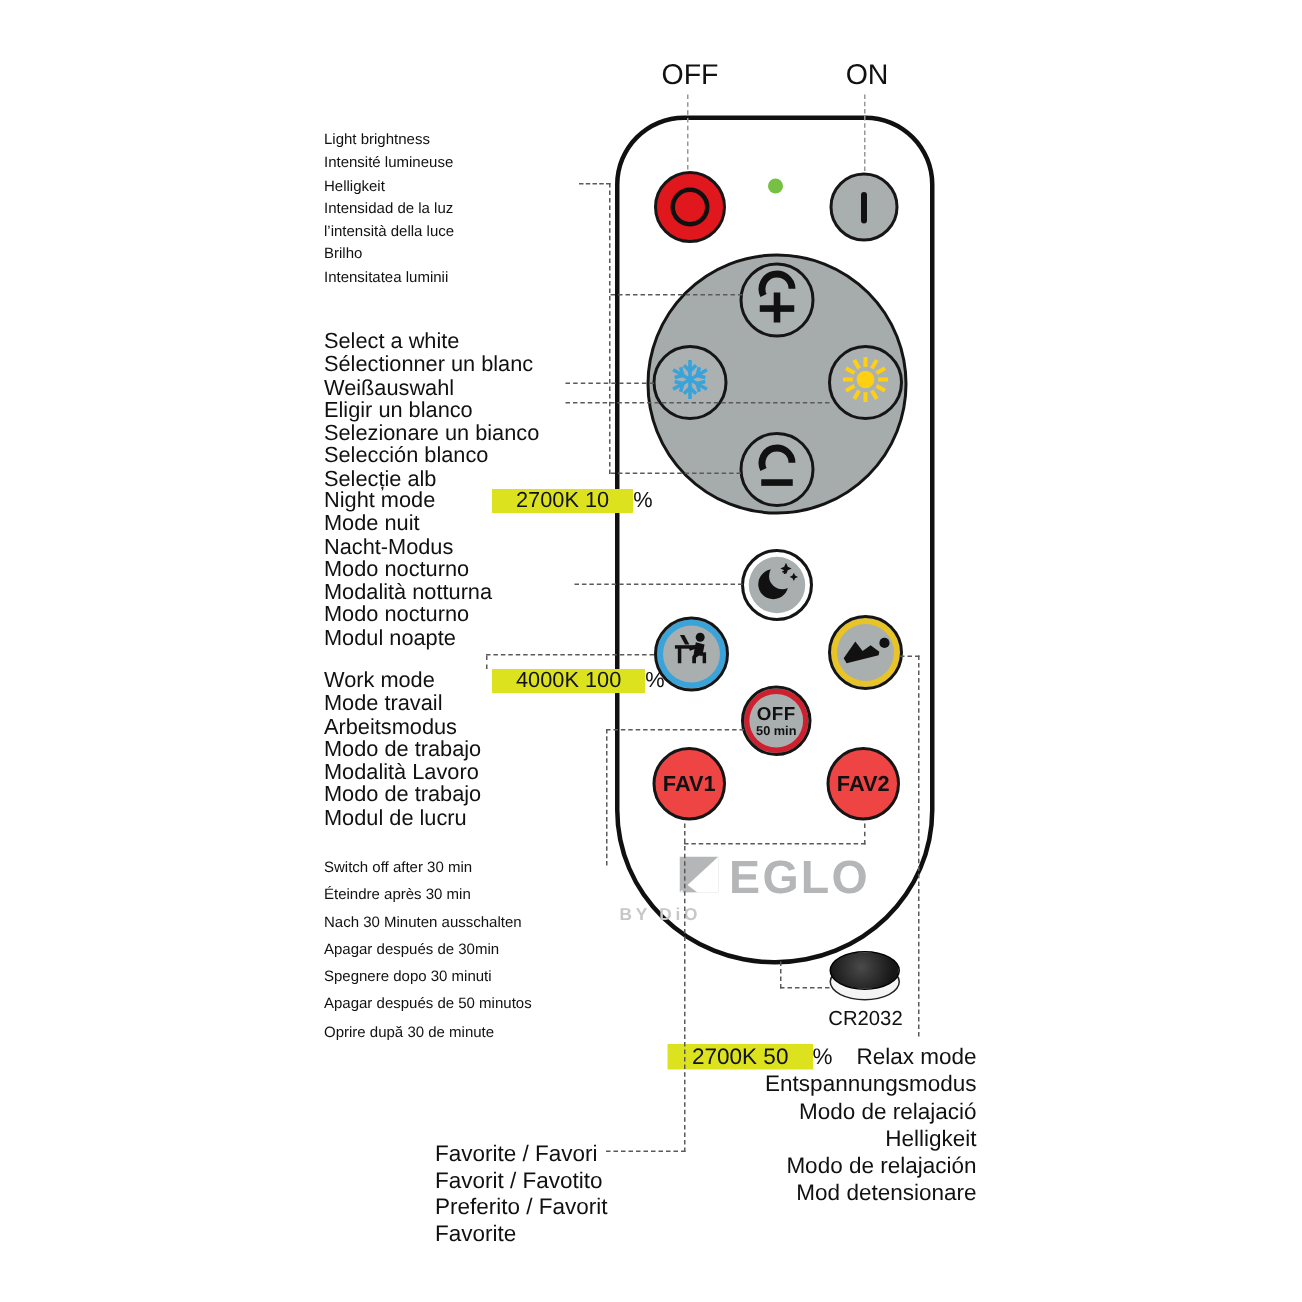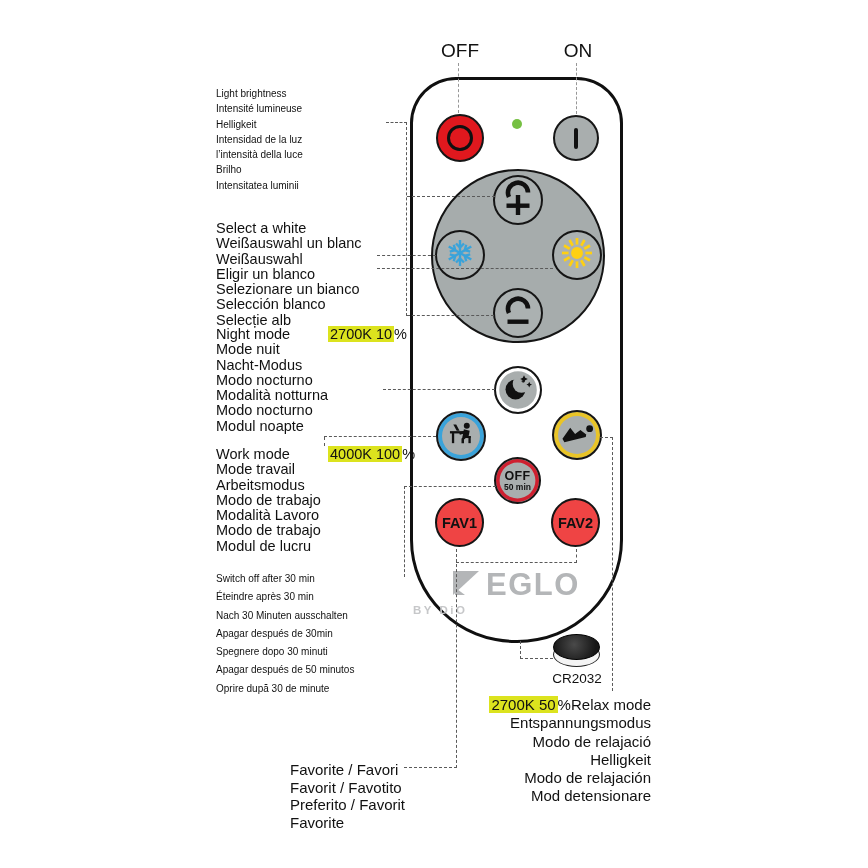--- a/index.html
+++ b/index.html
@@ -90,22 +90,22 @@
   .tb{position:absolute;z-index:20;white-space:nowrap;}
   #b1{left:216px;top:86px;font-size:10px;line-height:15.3px;}
   #b2{left:216px;top:202px;font-size:14.5px;line-height:15.3px;margin-top:19px;}
   #b3{left:216px;top:327px;font-size:14.5px;line-height:15.3px;}
   #b4{left:216px;top:447px;font-size:14.5px;line-height:15.3px;}
   #b5{left:216px;top:570px;font-size:10px;line-height:18.3px;}
   #bfav{left:290px;top:761px;font-size:15px;line-height:17.6px;}
   #brelax{right:217px;top:696px;font-size:15px;line-height:18.3px;text-align:right;}
   .titleline{display:flex;}
   .titleline .t{width:112px;}
-  .hl{background:#dce31e;padding:0 2px;}
-  .rtitle{}
+  .hl{background:#dce31e;padding:0 16px;}
+  .rtitle{margin-left:16px;}
 </style>
 </head>
 <body>
 
 <div id="canvas">
 
   <div class="toplbl" id="lbl-off">OFF</div>
   <div class="toplbl" id="lbl-on">ON</div>
 
   <div class="dv lt" id="ln-offv"></div>
@@ -269,21 +269,21 @@
     <div>Intensité lumineuse</div>
     <div>Helligkeit</div>
     <div>Intensidad de la luz</div>
     <div>l’intensità della luce</div>
     <div>Brilho</div>
     <div>Intensitatea luminii</div>
   </div>
 
   <div class="tb" id="b2">
     <div>Select a white</div>
-    <div>Weißauswahl un blanc</div>
+    <div>Sélectionner un blanc</div>
     <div>Weißauswahl</div>
     <div>Eligir un blanco</div>
     <div>Selezionare un bianco</div>
     <div>Selección blanco</div>
     <div>Selecție alb</div>
   </div>
 
   <div class="tb" id="b3">
     <div class="titleline">
       <span class="t">Night mode</span>

